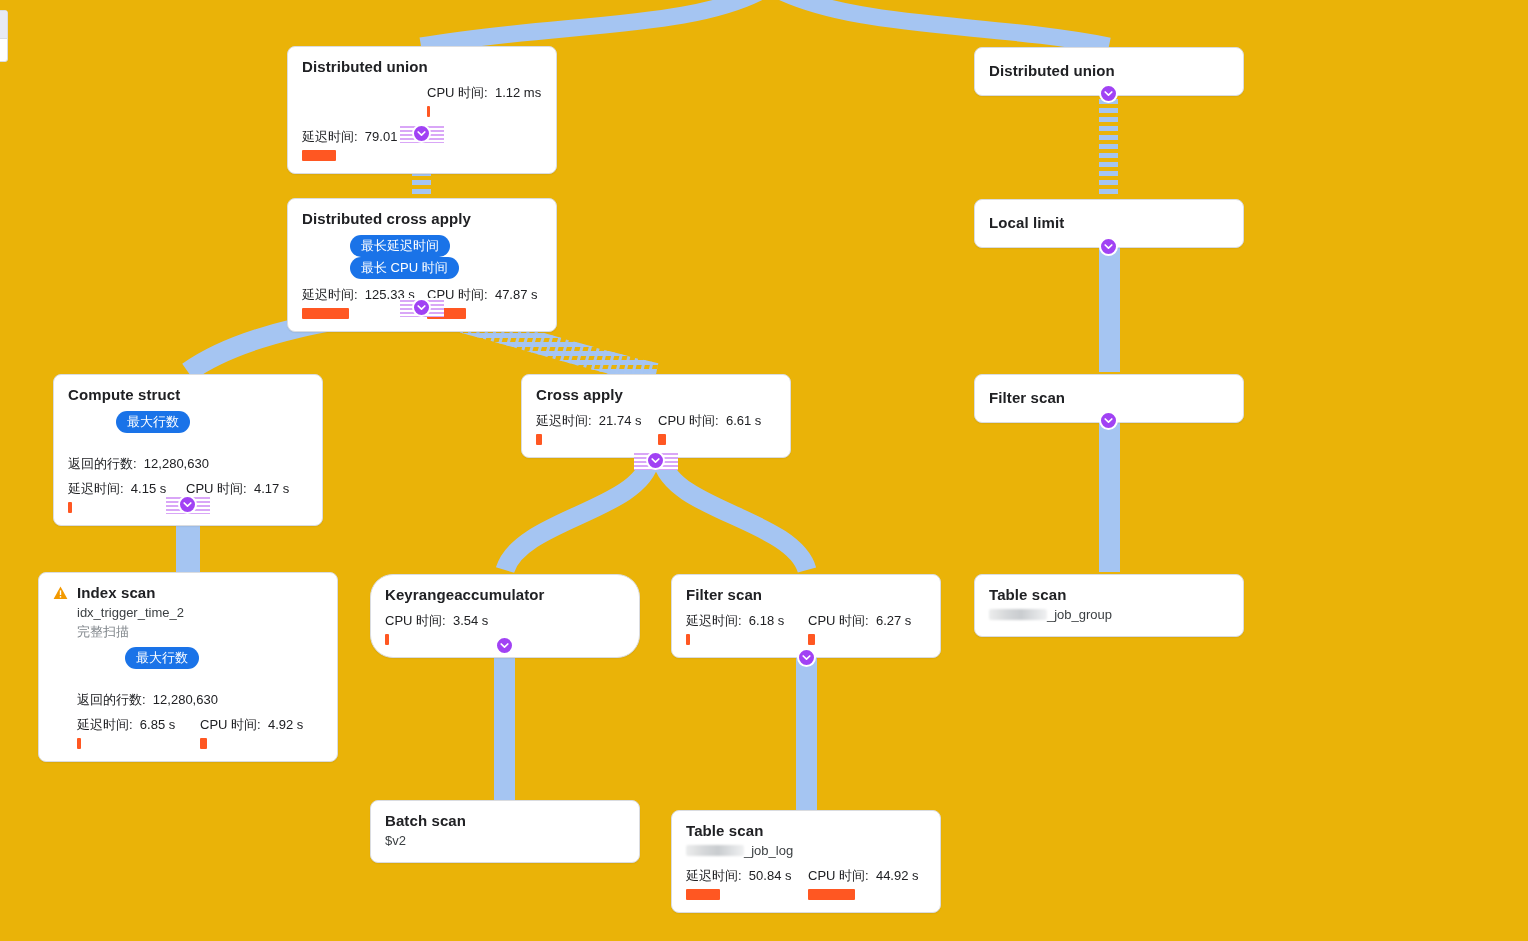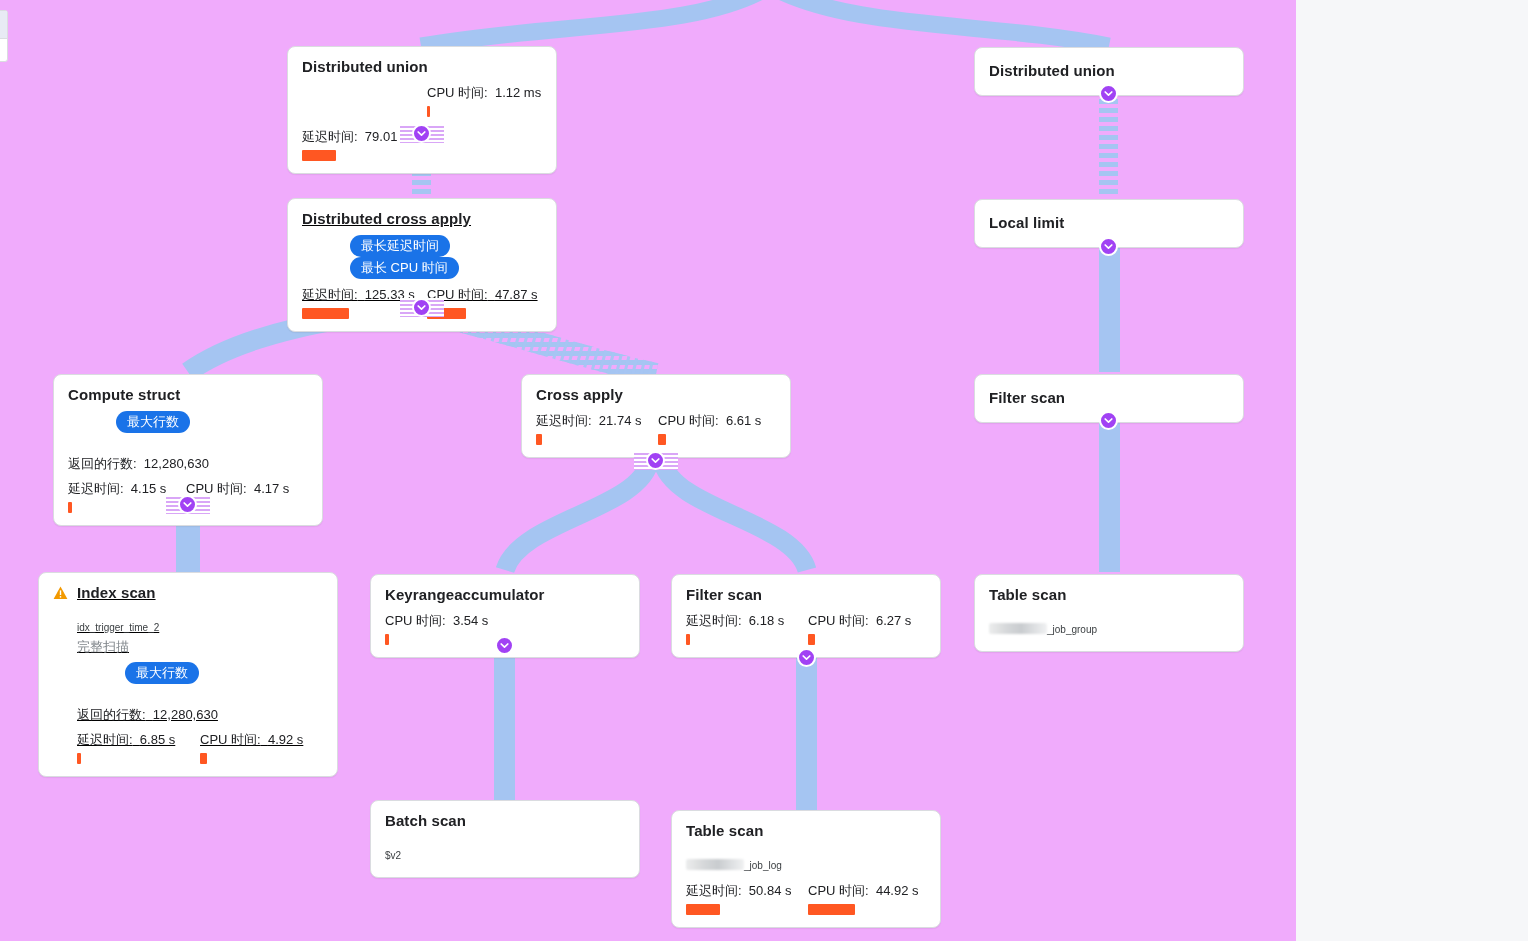--- a/index.html
+++ b/index.html
@@ -5,23 +5,23 @@
   * { box-sizing: border-box; }
   html, body {
     margin: 0; padding: 0;
     width: 1528px; height: 941px;
     overflow: hidden;
     background: #f6f7f9;
     font-family: "Liberation Sans", "DejaVu Sans", sans-serif;
   }
   #canvas {
     position: relative;
-    width: 1296px;
+    width: 1528px;
     height: 941px;
-    background: #f0abfc;
+    background: #eab308;
   }
   #edges {
     position: absolute;
     left: 0; top: 0;
     width: 1528px; height: 941px;
     pointer-events: none;
   }
 
   
   .edge-panel {
@@ -53,29 +53,28 @@
     font-size: 15px;
     font-weight: bold;
     color: #202124;
     line-height: 20px;
     letter-spacing: .1px;
   }
   .title-row {
     display: flex;
     align-items: flex-start;
     gap: 9px;
-    text-decoration: underline;
   }
   .warn-icon { flex: 0 0 auto; margin-top: 3px; }
   .title-block { flex: 1 1 auto; }
   .node-sub {
-    font-size: 10px;
+    font-size: 13px;
     color: #3c4043;
     line-height: 18px;
-    margin-top: 16px;
+    margin-top: 1px;
   }
   .node-sub-grey {
     font-size: 13px;
     color: #80868b;
     line-height: 18px;
     margin-top: 1px;
   }
   .redact {
     display: inline-block;
     width: 58px; height: 11px;
@@ -206,21 +205,21 @@
     </div>
   </div>
 
   <div class="badge-stripes" style="left:400px; top:124px;"></div>
   <div class="badge" style="left:412px; top:124px;">
     <svg width="11" height="11" viewBox="0 0 11 11">
       <path d="M2.2 4 L5.5 7.2 L8.8 4" stroke="#ffffff" stroke-width="1.7" fill="none" stroke-linecap="round" stroke-linejoin="round"></path>
     </svg>
   </div>
 
-  <div class="node" style="left:287px; top:198px; width:270px;text-decoration:underline;">
+  <div class="node" style="left:287px; top:198px; width:270px;">
     <div class="node-title">Distributed cross apply</div>
     <div class="pill-row">
       <span class="pill">最长延迟时间</span>
       <span class="pill">最长 CPU 时间</span>
     </div>
     <div class="metrics">
       <div class="metric" style="width:125px;">
         <div class="metric-label">
           <span>延迟时间:</span>
           &nbsp;<span>125.33 s</span>
@@ -338,21 +337,21 @@
     </div>
   </div>
 
   <div class="badge-stripes" style="left:634px; top:451px;"></div>
   <div class="badge" style="left:646px; top:451px;">
     <svg width="11" height="11" viewBox="0 0 11 11">
       <path d="M2.2 4 L5.5 7.2 L8.8 4" stroke="#ffffff" stroke-width="1.7" fill="none" stroke-linecap="round" stroke-linejoin="round"></path>
     </svg>
   </div>
 
-  <div class="node" style="left:370px; top:574px; width:270px;">
+  <div class="node" style="left:370px; top:574px; width:270px;border-radius:23px;">
     <div class="node-title">Keyrangeaccumulator</div>
     <div class="metrics">
       <div class="metric">
         <div class="metric-label">
           <span>CPU 时间:</span>
           &nbsp;<span>3.54 s</span>
         </div>
         <div class="bar" style="width:4px;"></div>
       </div>
     </div>

